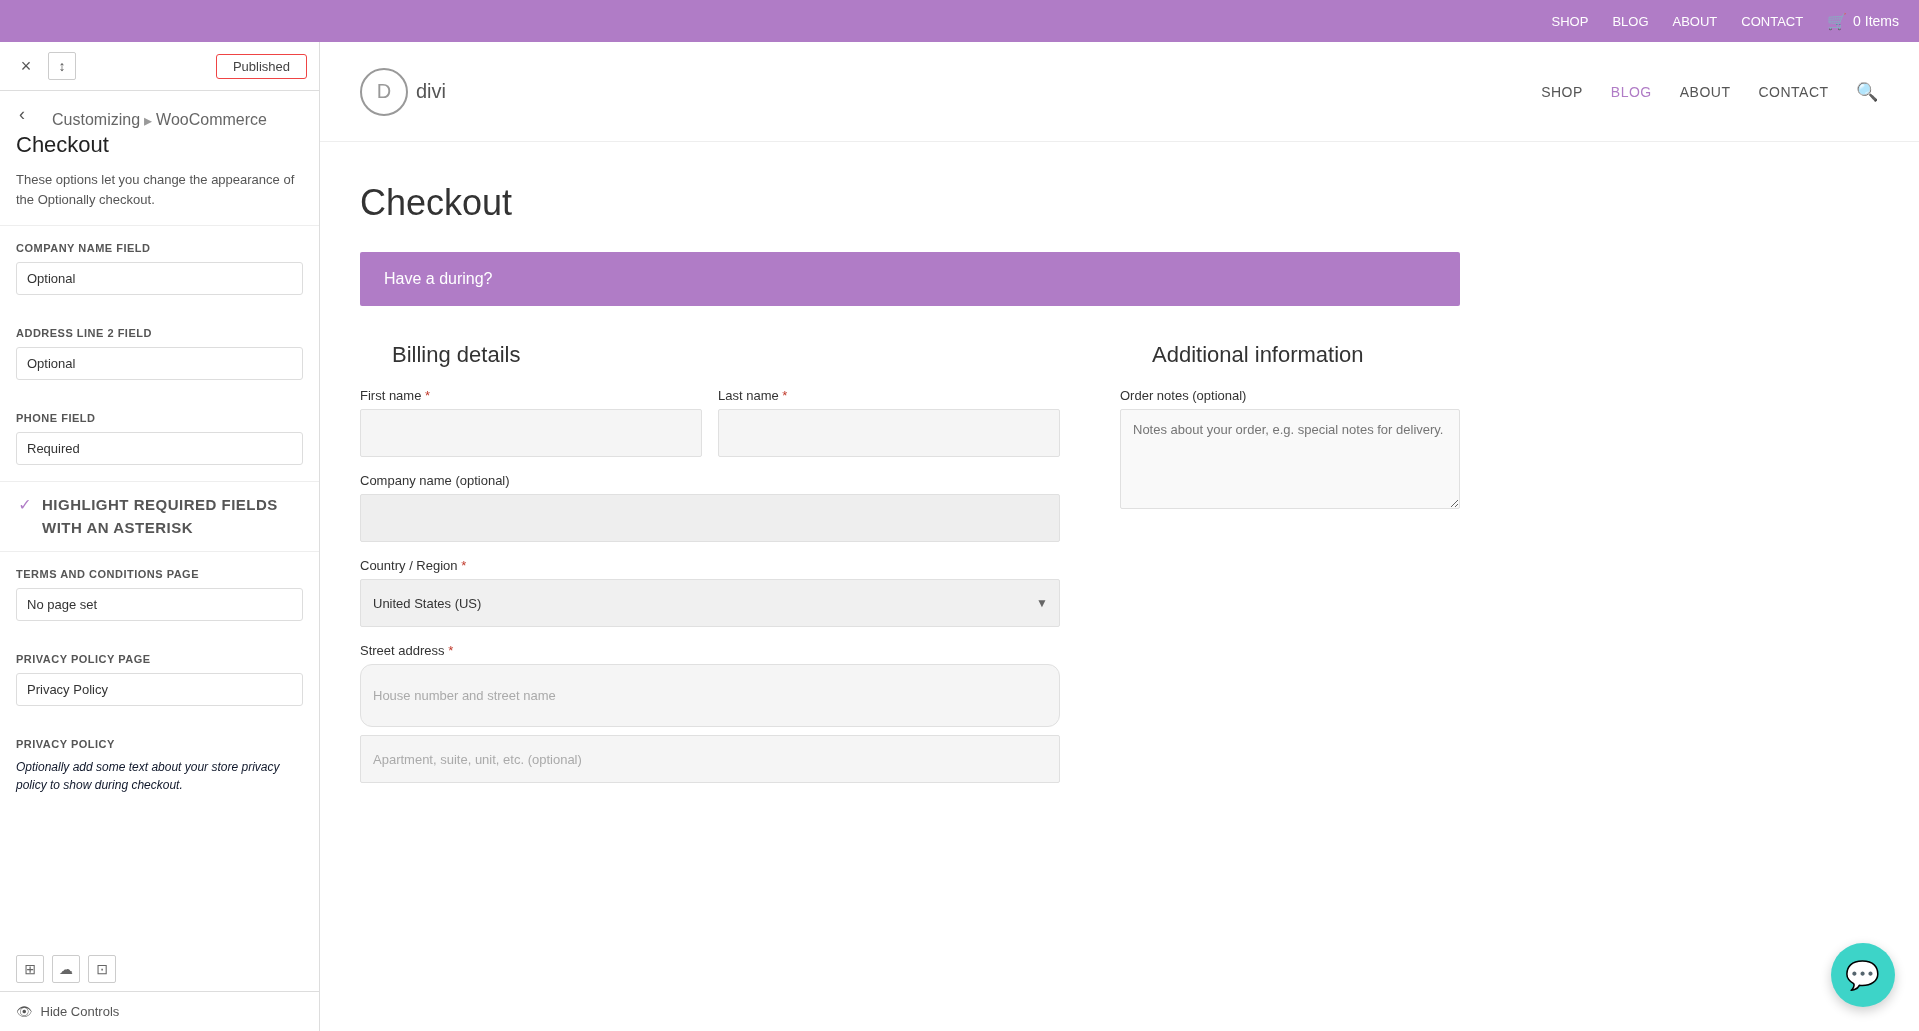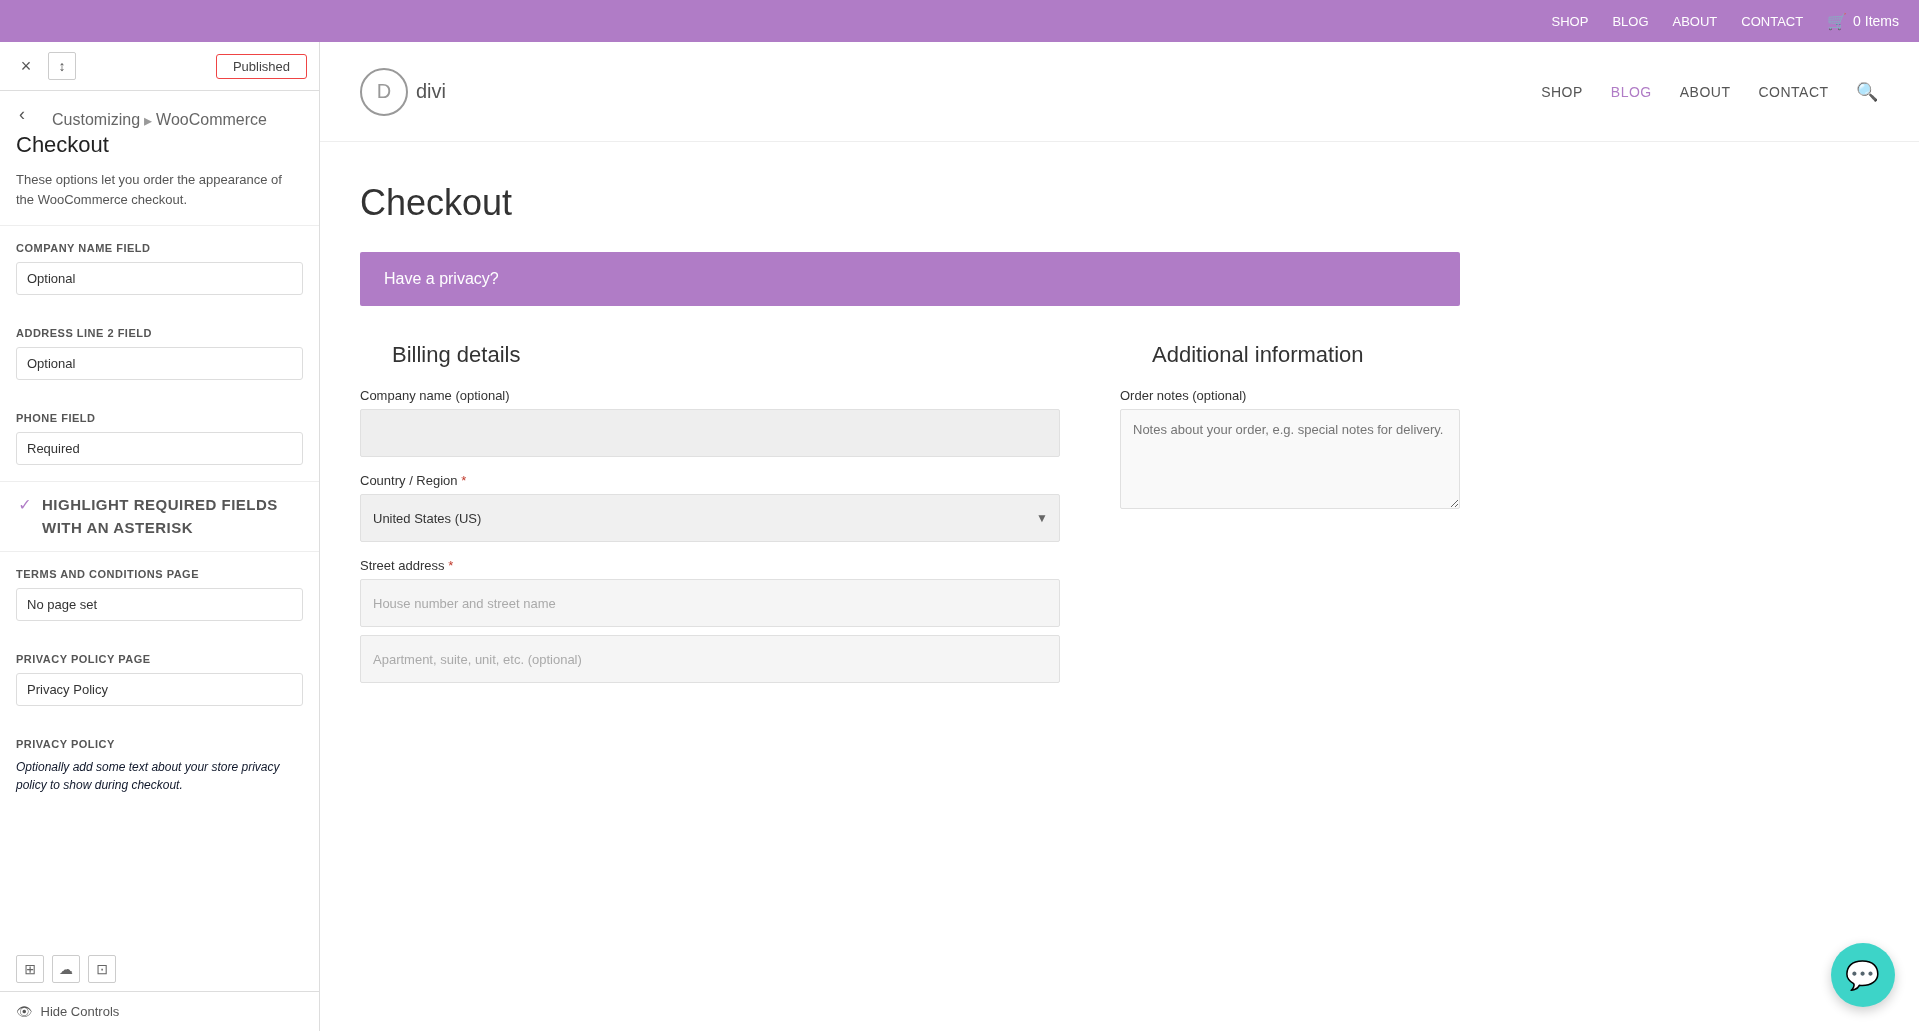--- a/index.html
+++ b/index.html
@@ -262,25 +262,25 @@
       font-size: 13px;
       color: #aaa;
       background: #f9f9f9;
       height: 100px;
       resize: vertical;
       font-family: inherit;
     }
     .street-input-placeholder {
       padding: 10px 12px;
       border: 1px solid #e0e0e0;
-      border-radius: 2px;
+      border-radius: 12px;
       font-size: 13px;
       color: #aaa;
       background: #f5f5f5;
-      height: 48px;
+      height: 63px;
       display: flex;
       align-items: center;
     }
     .apt-input-placeholder {
       padding: 10px 12px;
       border: 1px solid #e0e0e0;
       border-radius: 2px;
       font-size: 13px;
       color: #aaa;
       background: #f5f5f5;
@@ -332,21 +332,21 @@
       <button class="back-arrow">‹</button>
       <div class="sidebar-breadcrumb">
         <span>Customizing</span>
         <span class="breadcrumb-arrow">▸</span>
         <span>WooCommerce</span>
       </div>
     </div>
 
     <div class="sidebar-title">Checkout</div>
 
-    <div class="sidebar-description">These options let you order the appearance of the WooCommerce checkout.</div>
+    <div class="sidebar-description">These options let you change the appearance of the Optionally checkout.</div>
 
     <div class="sidebar-section">
       <div class="sidebar-label">COMPANY NAME FIELD</div>
       <input class="sidebar-input" type="text" value="Optional" style="">
     </div>
 
     <div class="sidebar-section">
       <div class="sidebar-label">ADDRESS LINE 2 FIELD</div>
       <input class="sidebar-input" type="text" value="Optional" style="">
     </div>
@@ -404,27 +404,43 @@
         <a class="active">BLOG</a>
         <a>ABOUT</a>
         <a>CONTACT</a>
         <span class="search-icon-nav">🔍</span>
       </div>
     </div>
 
     <div class="preview-content">
       <h1 class="checkout-title">Checkout</h1>
 
-      <div class="coupon-bar">Have a privacy?</div>
+      <div class="coupon-bar">Have a during?</div>
 
       <div class="checkout-columns">
 
         <div class="billing-section">
           <h2 class="section-title">Billing details</h2>
 
+          <div class="form-row">
+            <div class="form-group">
+              <label class="form-label">
+                <span>First name</span>
+                <span class="required-star"> *</span>
+              </label>
+              <input class="form-input" type="text" style="">
+            </div>
+            <div class="form-group">
+              <label class="form-label">
+                <span>Last name</span>
+                <span class="required-star"> *</span>
+              </label>
+              <input class="form-input" type="text" style="">
+            </div>
+          </div>
 
           <div class="form-group" style="margin-bottom:16px;">
             <label class="form-label">Company name (optional)</label>
             <input class="form-input" type="text" style="background: rgb(238, 238, 238); border-color: rgb(224, 224, 224);">
           </div>
 
           <div class="form-group" style="margin-bottom:16px;">
             <label class="form-label">
               <span>Country / Region</span>
               <span class="required-star"> *</span>

